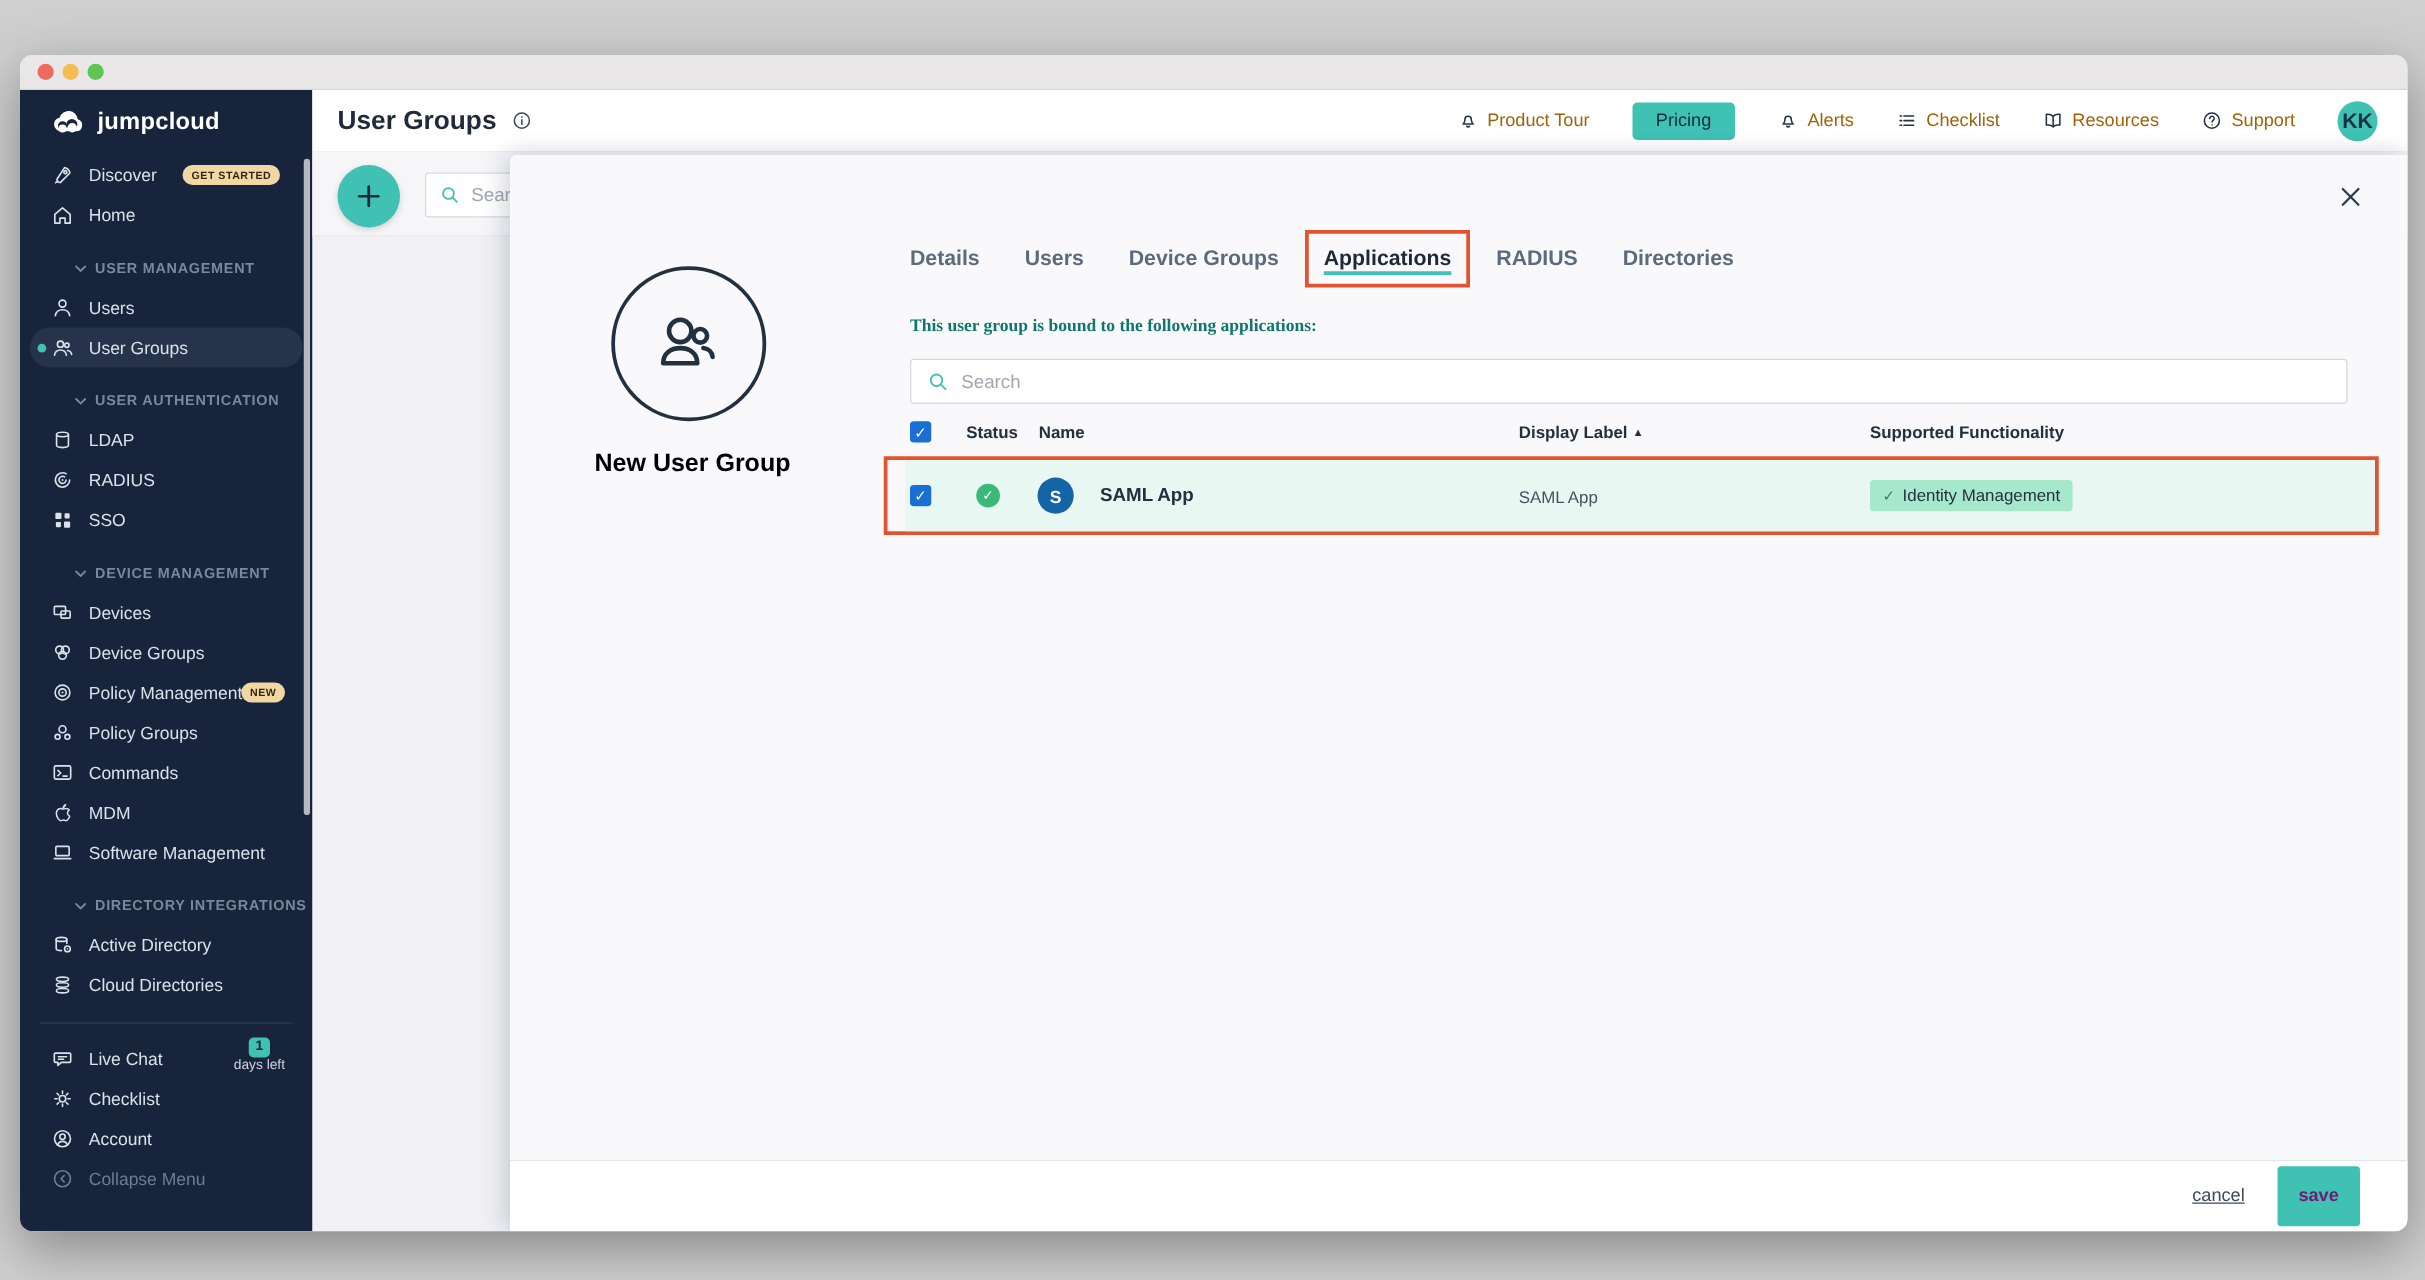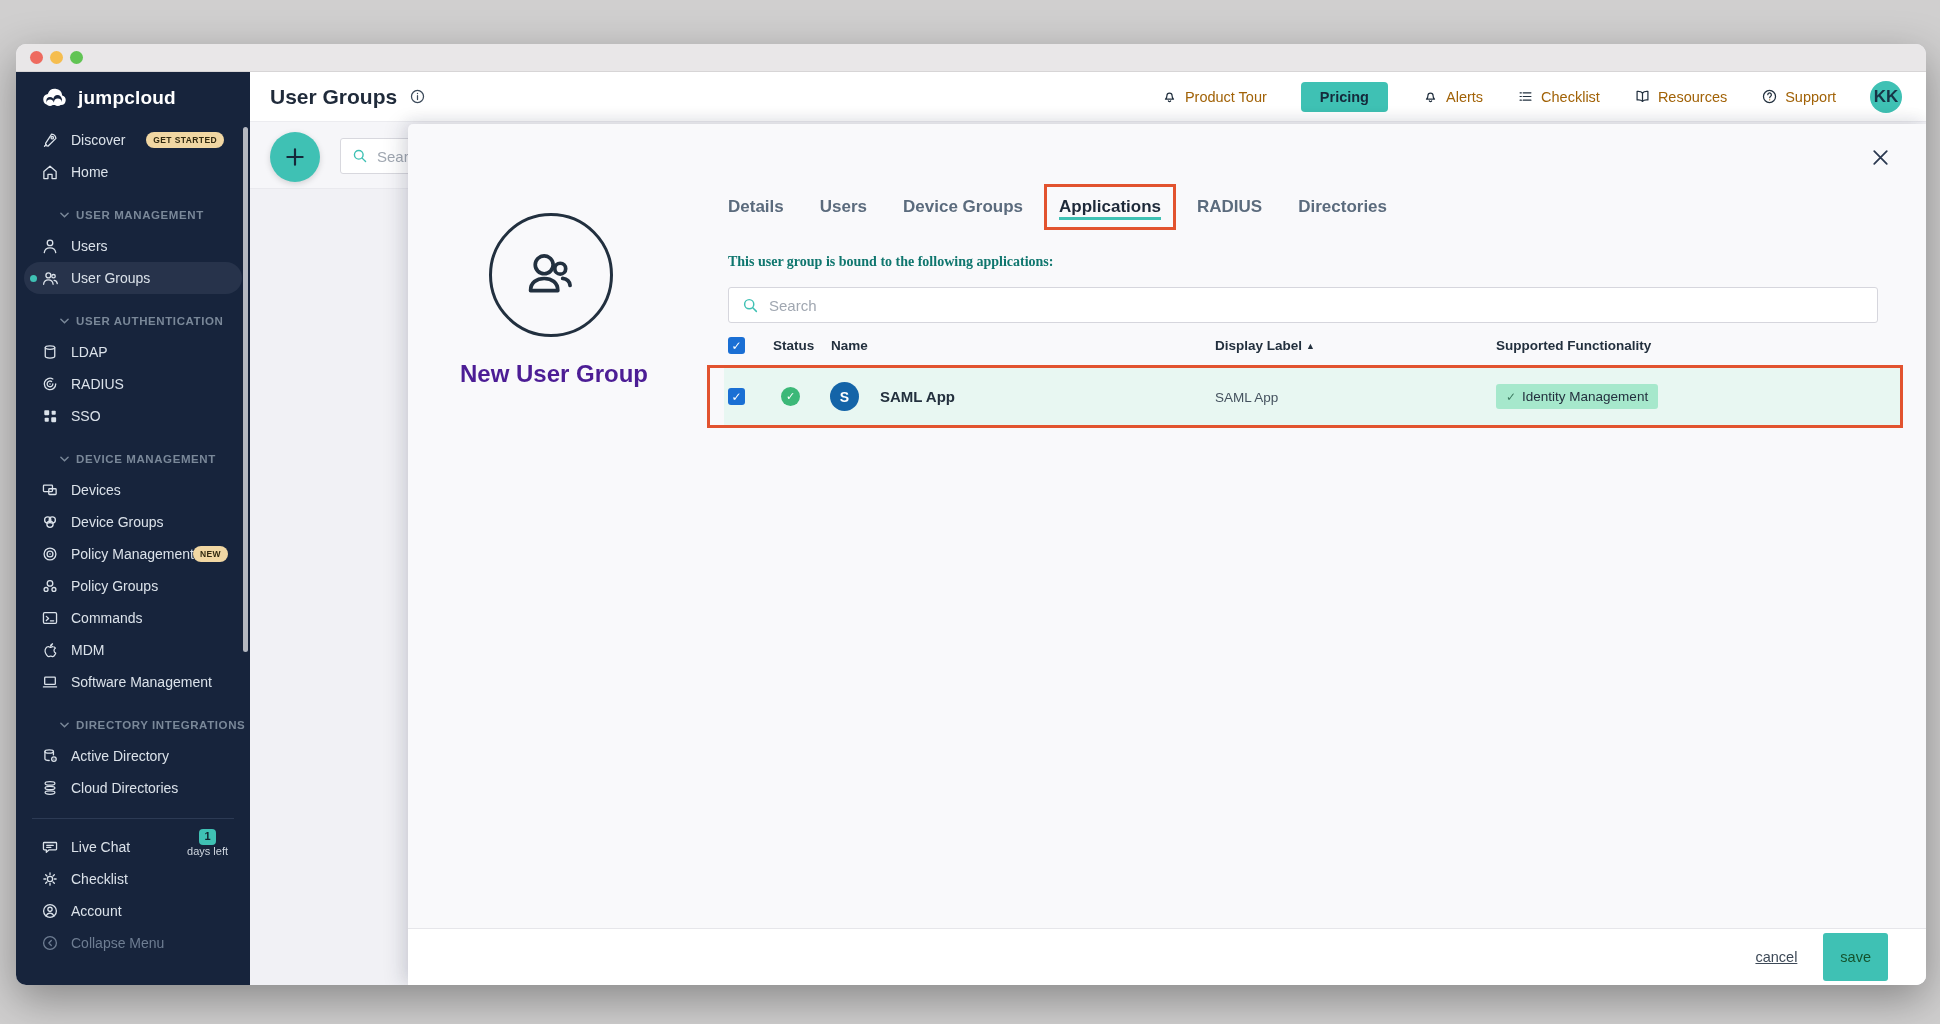--- a/index.html
+++ b/index.html
@@ -31,33 +31,33 @@
   .chat-days .cap { display:block; font-size:11px; color:#cfd6df; }
   .sb-scroll { position:absolute; right:2px; top:55px; width:5px; height:525px; background:#b4b8c1; border-radius:3px; }
 
   
   .main { flex:1; position:relative; background:#f1f1f5; }
   .mainheader { height:50px; background:#fff; border-bottom:1px solid #ececf0; display:flex; align-items:center; padding:0 24px 0 20px; }
   .page-title { font-size:21px; font-weight:bold; color:#1f2a3a; }
   .info { margin-left:12px; color:#3c4a5a; display:flex; }
   .actions { margin-left:auto; display:flex; align-items:center; gap:34px; }
   .action { display:flex; align-items:center; gap:7px; font-size:14.5px; color:#a16207; cursor:pointer; white-space:nowrap; }
-  .btn-pricing { background:#3fc1b4; color:#15293b; font-weight:bold; font-size:14.5px; padding:7px 19px; border-radius:4px; border:none; cursor:pointer; }
+  .btn-pricing { background:#3fc1b4; color:#15293b; font-weight:normal; font-size:14.5px; padding:7px 19px; border-radius:4px; border:none; cursor:pointer; }
   .avatar { width:32px; height:32px; border-radius:50%; background:#3fc1b4; color:#173345; font-weight:bold; font-size:17px; display:flex; align-items:center; justify-content:center; cursor:pointer; }
   .toolbar { height:67px; background:#f6f6f9; border-bottom:1px solid #e9e9ee; position:relative; }
   .addbtn { position:absolute; left:20px; top:10px; width:50px; height:50px; border-radius:50%; background:#3fc1b4; border:none; color:#16283a; display:flex; align-items:center; justify-content:center; cursor:pointer; box-shadow:0 2px 6px rgba(0,0,0,.15); }
   .pg-search { position:absolute; left:90px; top:16px; width:170px; height:36px; background:#fff; border:1px solid #d8d8de; border-radius:3px; display:flex; align-items:center; padding:0 10px; gap:8px; }
   .pg-search input { border:none; outline:none; font-size:15px; color:#333; width:100px; font-family:inherit; background:transparent; }
   .pg-search input::placeholder { color:#a0a7b1; }
 
   
   .modal { position:absolute; left:158px; top:52px; width:1518px; height:861px; background:#f9f9fb; border-top-left-radius:5px; box-shadow:-7px 0 20px rgba(25,35,55,.12), 0 -4px 16px rgba(25,35,55,.07); z-index:5; }
   .close { position:absolute; top:20px; right:32px; background:none; border:none; color:#2b3950; cursor:pointer; padding:2px; }
   .gcircle { position:absolute; left:81px; top:89px; width:124px; height:124px; border:3px solid #22303f; border-radius:50%; display:flex; align-items:center; justify-content:center; }
-  .gname { position:absolute; left:16px; top:236px; width:260px; text-align:center; font-size:24px; font-weight:bold; color:#4c1d95; }
+  .gname { position:absolute; left:16px; top:236px; width:260px; text-align:center; font-size:20px; font-weight:bold; color:#000000; }
   .tabs { position:absolute; left:308px; top:63px; display:flex; gap:12px; }
   .tab { padding:10px 12px; font-size:17px; font-weight:bold; color:#5b6b7d; position:relative; cursor:pointer; white-space:nowrap; }
   .tab.active { color:#1d2939; border:3px solid #e2532f; margin:-3px; }
   .tab.active::after { content:""; position:absolute; left:12px; right:12px; bottom:7px; height:3px; background:#3fc1b4; }
   .mdesc { position:absolute; left:320px; top:130px; font-size:14px; font-weight:bold; color:#0f766e;font-family:Liberation Serif, serif; }
   .msearch { position:absolute; left:320px; top:163px; width:1150px; height:36px; background:#fff; border:1px solid #d6d6dd; border-radius:3px; display:flex; align-items:center; padding:0 12px; gap:9px; }
   .msearch input { border:none; outline:none; flex:1; font-size:15px; color:#333; font-family:inherit; background:transparent; }
   .msearch input::placeholder { color:#a0a7b1; }
   .thead { position:absolute; left:320px; top:206px; width:1150px; height:32px; font-size:13.5px; font-weight:bold; color:#23303e; }
   .thead .col { position:absolute; top:8px; white-space:nowrap; }
@@ -67,21 +67,21 @@
   .rowbg { position:absolute; left:14px; top:0; right:0; bottom:0; background:#e8f7f2; }
   .rowbox .cbx { position:absolute; left:18px; top:20px; }
   .status-dot { position:absolute; left:71px; top:19px; width:19px; height:19px; border-radius:50%; background:#3cb878; color:#fff; font-size:11px; font-weight:bold; display:flex; align-items:center; justify-content:center; }
   .app-avatar { position:absolute; left:120px; top:14px; width:29px; height:29px; border-radius:50%; background:#1464a8; color:#fff; font-size:14px; font-weight:bold; display:flex; align-items:center; justify-content:center; }
   .row-name { position:absolute; left:170px; top:20px; font-size:15px; font-weight:bold; color:#23303e; }
   .row-dlabel { position:absolute; left:505px; top:22px; font-size:13.5px; color:#45525f; }
   .badge-green { position:absolute; left:786px; top:16px; background:#a6e8cc; border-radius:3px; padding:5px 10px; font-size:13.5px; color:#23303e; display:flex; align-items:center; gap:6px; }
   .badge-green .chk { color:#3d7a60; font-size:12px; }
   .mfooter { position:absolute; left:0; right:0; bottom:0; height:57px; background:#fff; border-top:1px solid #e6e6ea; display:flex; align-items:center; justify-content:flex-end; gap:26px; padding-right:38px; }
   .cancel { font-size:14.5px; color:#3d4957; text-decoration:underline; background:none; border:none; cursor:pointer; font-family:inherit; }
-  .savebtn { background:#3fc1b4; border:none; border-radius:3px; color:#14532d; font-weight:normal; font-size:14.5px; padding:16px 17px; cursor:pointer; }
+  .savebtn { background:#3fc1b4; border:none; border-radius:3px; color:#701a75; font-weight:bold; font-size:14.5px; padding:16px 17px; cursor:pointer; }
   svg { display:block; }
 </style>
 </head>
 <body>
 
 <div class="window">
   <div class="titlebar">
     <span class="tl red"></span>
     <span class="tl yellow"></span>
     <span class="tl green"></span>

